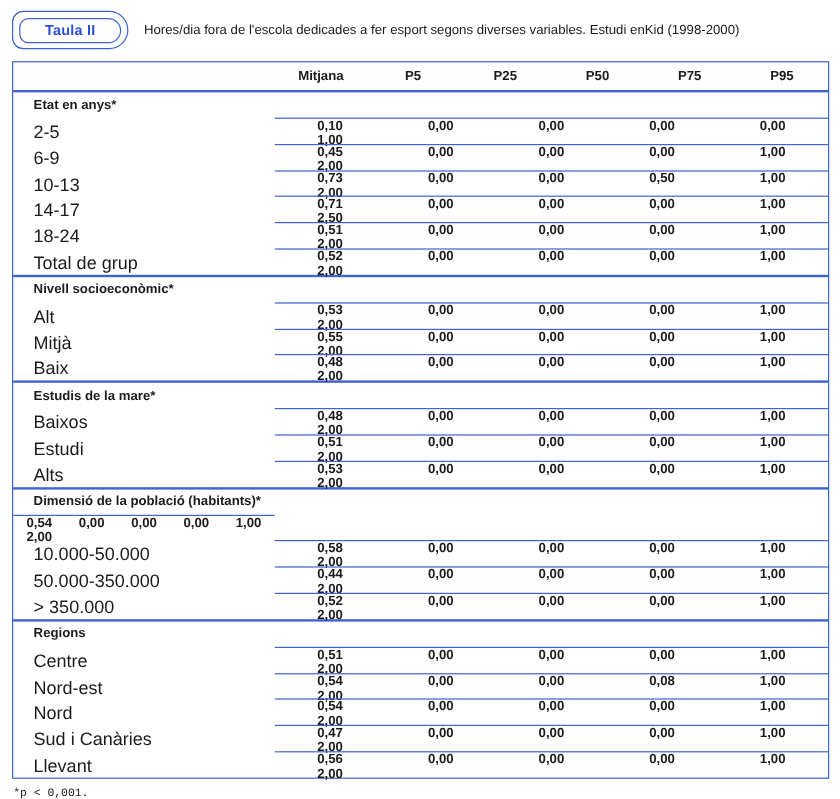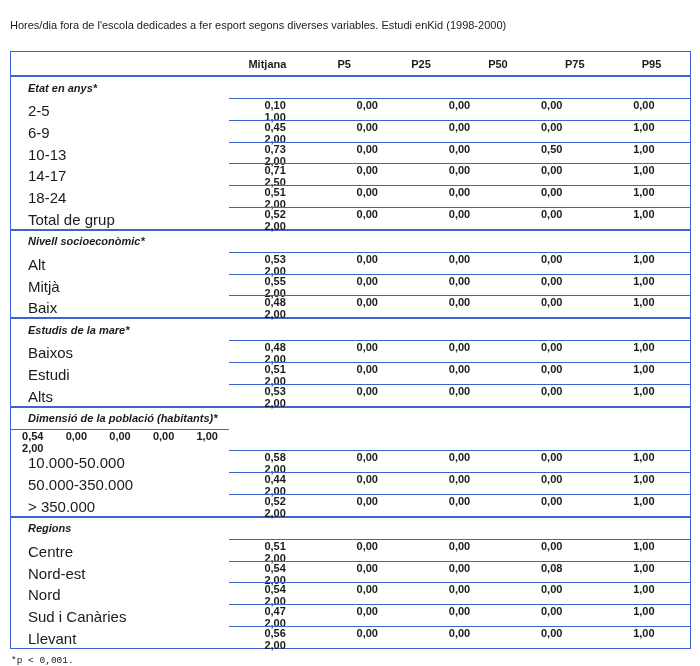--- a/index.html
+++ b/index.html
@@ -35,20 +35,21 @@
     border:1.5px solid var(--blue);
     border-radius:8px 11px 11px 8px;
     display:flex;align-items:center;justify-content:center;
     box-sizing:border-box;
   }
   .badge-text{
     font-size:12px;font-weight:bold;color:var(--blue-text);
     letter-spacing:.2px;
   }
   .caption{
+    margin-left:13px;
     font-size:11px;
     color:var(--ink);
     white-space:nowrap;
   }
   
   .table{
     margin:7px 9px 0 10px;
     border:1.5px solid var(--blue);
     box-sizing:border-box;
     background:#fff;
@@ -63,21 +64,21 @@
     text-align:center;
     font-size:11px;font-weight:bold;
   }
   .section{
     border-top:2px solid var(--blue);
   }
   .section-title{
     height:21px;
     display:flex;align-items:center;
     padding-left:17px;
-    font-size:11px;font-weight:bold;font-style:italic;
+    font-size:11px;font-weight:bold;
   }
   .data-row{
     display:grid;
     grid-template-columns:218px 1fr;
     height:21.8px;
   }
   .row-label{
     display:flex;align-items:center;
     padding-left:17px;
     font-size:15px;
@@ -101,20 +102,25 @@
     color:var(--ink);
     font-family:Liberation Mono, monospace;
   }
 </style>
 </head>
 <body>
 
 <div class="page">
 
   <div class="header">
+    <div class="badge-outer">
+      <div class="badge-inner">
+        <span class="badge-text">Taula II</span>
+      </div>
+    </div>
     <div class="caption">Hores/dia fora de l'escola dedicades a fer esport segons diverses variables. Estudi enKid (1998-2000)</div>
   </div>
 
   <div class="table">
     <div class="col-header-row">
       <div class="col-h"></div>
       <div class="col-h">Mitjana</div>
       <div class="col-h">P5</div>
       <div class="col-h">P25</div>
       <div class="col-h">P50</div>

